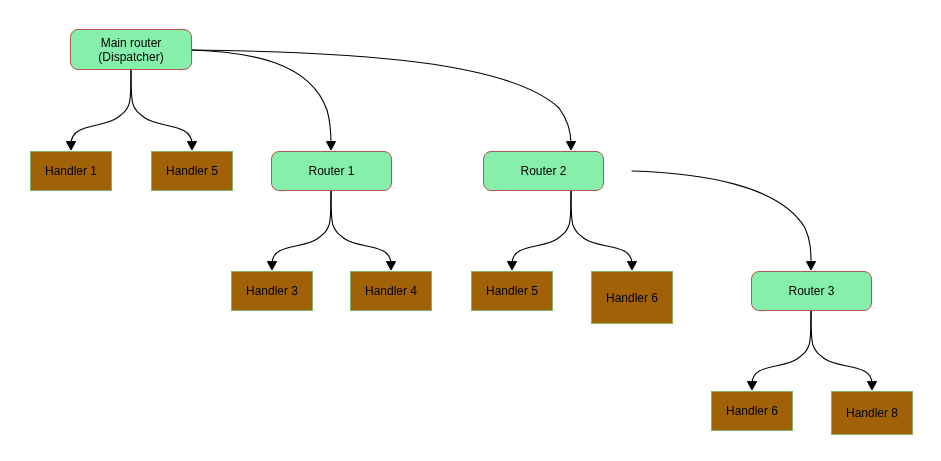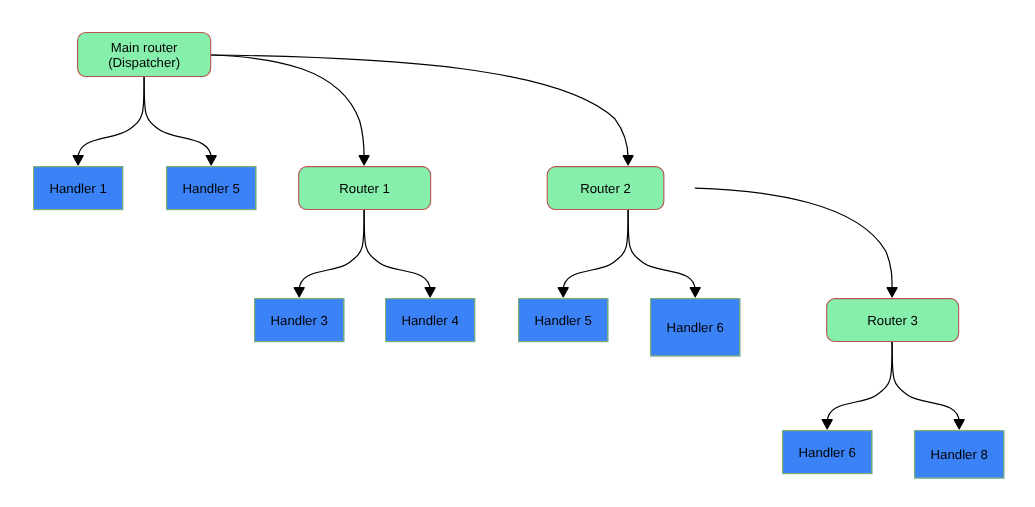--- a/index.html
+++ b/index.html
@@ -38,21 +38,21 @@
     border-width: 1px;
     border-style: solid;
     white-space: pre-line;
   }
   .node-router {
     background: #86efac;
     border-color: #b85450;
     border-radius: 8px;
   }
   .node-handler {
-    background: #3b82f6;
+    background: #a16207;
     border-color: #82b366;
     border-radius: 0px;
   }
   .edge-path {
     fill: none;
     stroke: #000000;
     stroke-width: 1.1px;
     stroke-linecap: round;
     stroke-linejoin: round;
   }
@@ -96,21 +96,21 @@
         <polygon points="867.4,381.5 872,390 876.6,381.5" class="edge-arrow"></polygon>
       </g>
   </svg>
 
   <div id="node-layer">
       <div class="node node-router" style="left: 70px; top: 29px; width: 122px; height: 41px;">Main router
 (Dispatcher)</div>
       <div class="node node-handler" style="left: 30px; top: 151px; width: 82px; height: 40px;">Handler 1</div>
       <div class="node node-handler" style="left: 151px; top: 151px; width: 82px; height: 40px;">Handler 5</div>
       <div class="node node-router" style="left: 271px; top: 151px; width: 121px; height: 40px;">Router 1</div>
-      <div class="node node-router" style="left: 497px; top: 151px; width: 107px; height: 40px;">Router 2</div>
+      <div class="node node-router" style="left: 483px; top: 151px; width: 121px; height: 40px;">Router 2</div>
       <div class="node node-handler" style="left: 231px; top: 271px; width: 82px; height: 40px; text-align: right;">Handler 3</div>
       <div class="node node-handler" style="left: 350px; top: 271px; width: 82px; height: 40px;">Handler 4</div>
       <div class="node node-handler" style="left: 471px; top: 271px; width: 82px; height: 40px;">Handler 5</div>
       <div class="node node-handler" style="left: 591px; top: 271px; width: 82px; height: 53px; text-align: center;">Handler 6</div>
       <div class="node node-router" style="left: 751px; top: 271px; width: 121px; height: 40px;">Router 3</div>
       <div class="node node-handler" style="left: 711px; top: 391px; width: 82px; height: 40px;">Handler 6</div>
       <div class="node node-handler" style="left: 831px; top: 391px; width: 82px; height: 44px;">Handler 8</div>
     </div>
 
 </div>

